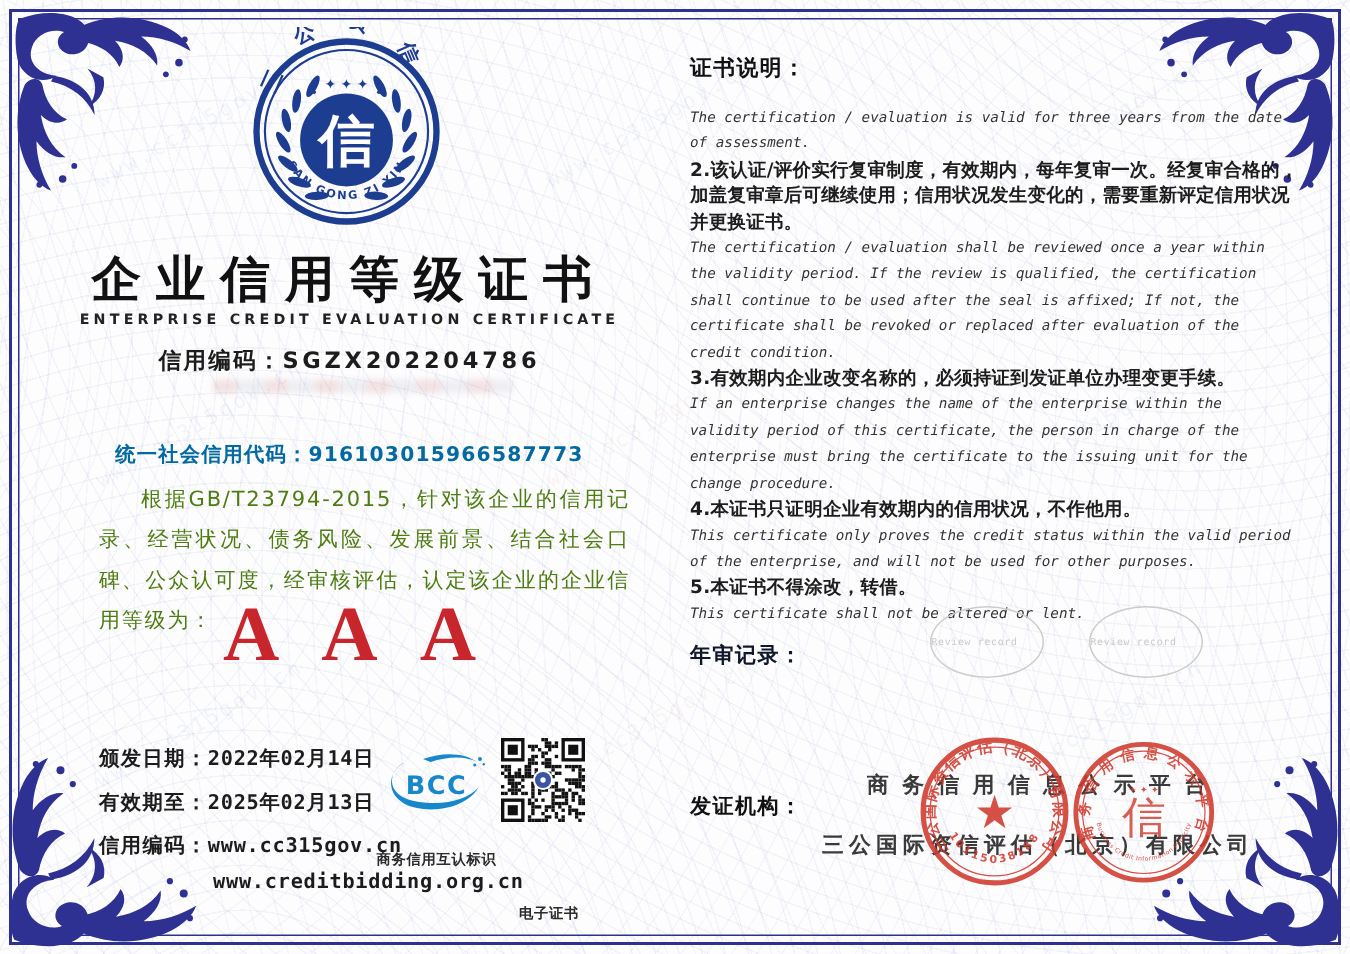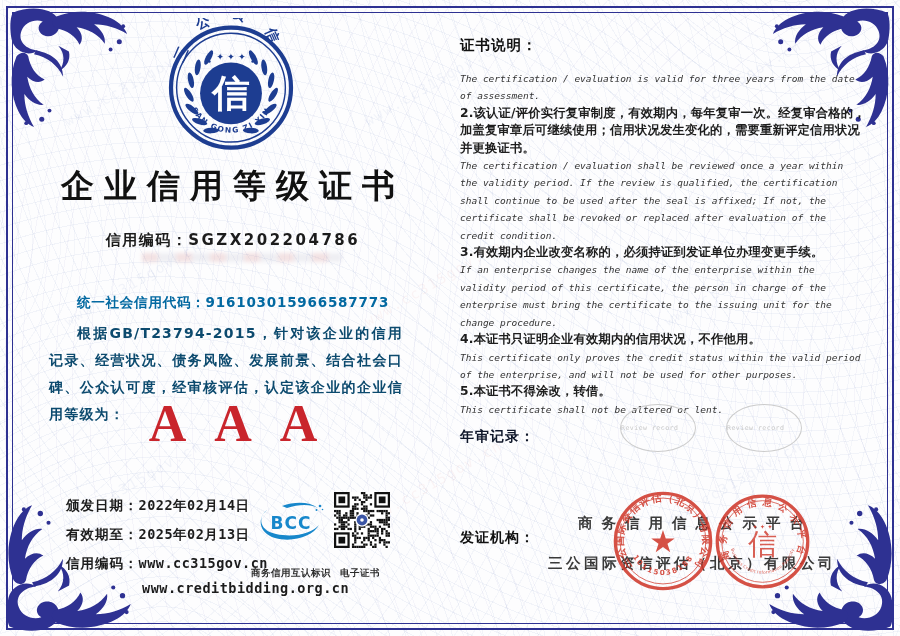--- a/index.html
+++ b/index.html
@@ -31,33 +31,33 @@
          letter-spacing:10px;color:#111;white-space:nowrap;}
   .subtitle{left:28px;top:208px;width:410px;text-align:center;font-size:9.5px;font-weight:700;
          letter-spacing:2.8px;color:#222;white-space:nowrap;}
   .credit-code{left:28px;top:231px;width:410px;text-align:center;font-size:15px;font-weight:700;
          letter-spacing:1.5px;color:#1c1c1c;}
   .credit-code .mono{letter-spacing:2.5px;}
   .smudge{left:142px;top:253px;width:200px;height:9px;opacity:.45;filter:blur(2px);
     background:repeating-linear-gradient(90deg, rgba(205,120,120,.45) 0 16px, rgba(160,160,185,.35) 16px 34px);}
   .uscc{left:28px;top:294px;width:410px;text-align:center;font-size:13.5px;font-weight:700;
         letter-spacing:.8px;color:#0369a1;}
-  .statement{left:49px;top:320px;width:354px;font-size:14px;font-weight:700;line-height:27px;
-        letter-spacing:1.2px;color:#0c4a6e;text-align:justify;text-indent:2em;}
+  .statement{left:66px;top:320px;width:354px;font-size:14px;font-weight:400;line-height:27px;
+        letter-spacing:1.2px;color:#4d7c0f;text-align:justify;text-indent:2em;}
   .grade{left:28px;top:394px;width:410px;text-align:center;font-family:"Liberation Serif","DejaVu Serif",serif;
         font-size:52px;font-weight:700;letter-spacing:28px;color:#c9252c;text-indent:28px;}
   .info-row{left:66px;font-size:13.5px;color:#1c1c1c;white-space:nowrap;}
   .info-row .lbl{font-weight:700;letter-spacing:1px;}
   .info-row .val{font-family:"DejaVu Sans Mono",monospace;font-weight:600;letter-spacing:.5px;}
   .r1{top:497px}.r2{top:526px}.r3{top:555px}.r4{top:580px;padding-left:76px;}
   .bcc-box{left:256px;top:500px;width:70px;height:45px;}
   .qr-box{left:334px;top:492px;width:56px;height:56px;}
   .mark-label{top:567px;font-size:9.5px;font-weight:700;color:#2b2b2b;letter-spacing:.5px;white-space:nowrap;}
   .bcc-label{left:250px;width:82px;text-align:center;}
-  .qr-label{left:340px;width:46px;text-align:left;}
+  .qr-label{left:340px;width:46px;text-align:right;margin-top:36px;}
   
   .notes-heading{left:460px;top:36px;font-size:14.5px;font-weight:700;letter-spacing:1px;color:#111;}
   .notes{left:460px;top:70px;width:406px;}
   .note .cn{font-weight:700;font-size:12.3px;letter-spacing:.2px;color:#1d1d1d;line-height:17.4px;}
   .note .en{font-family:"DejaVu Sans Mono",monospace;font-size:9.5px;color:#333;line-height:17.4px;font-style:italic;}
   .review-label{left:460px;top:428px;font-size:14px;font-weight:700;letter-spacing:1px;color:#0f172a;}
   .stamp-oval{width:74px;height:46px;border:1.5px solid #cccccc;border-radius:50%;
       display:flex;align-items:center;justify-content:flex-start;background:transparent;}
   .stamp-oval span{font-size:6.5px;color:#c9c9c9;font-family:"DejaVu Sans Mono",monospace;letter-spacing:.5px;}
   .oval1{left:620px;top:404px;}
@@ -152,20 +152,21 @@
         <ellipse cx="103.84636689049422" cy="39.83783567296083" rx="8.5" ry="3" fill="#1d3d91" transform="rotate(62 103.84636689049422 39.83783567296083)"></ellipse>
       </g>
     <text x="80" y="42" font-size="10" fill="#1d3d91" text-anchor="middle">✦ ✦ ✦</text>
     <circle cx="57" cy="44" r="1.3" fill="#1d3d91"></circle>
       <circle cx="103" cy="44" r="1.3" fill="#1d3d91"></circle>
     <circle cx="80" cy="78" r="33" fill="#1d3d91"></circle>
     <text x="80" y="92" font-size="40" font-weight="bold" fill="#ffffff" text-anchor="middle">信</text>
   </svg>
 
   <div class="abs title">企业信用等级证书</div>
+  <div class="abs subtitle">ENTERPRISE CREDIT EVALUATION CERTIFICATE</div>
 
   <div class="abs credit-code">
     <span>信用编码：</span><span class="mono">SGZX202204786</span>
   </div>
   <div class="abs smudge"></div>
   <div class="abs uscc">
     <span>统一社会信用代码：</span><span class="mono">916103015966587773</span>
   </div>
 
   <div class="abs statement">根据GB/T23794-2015，针对该企业的信用记录、经营状况、债务风险、发展前景、结合社会口碑、公众认可度，经审核评估，认定该企业的企业信用等级为：</div>

